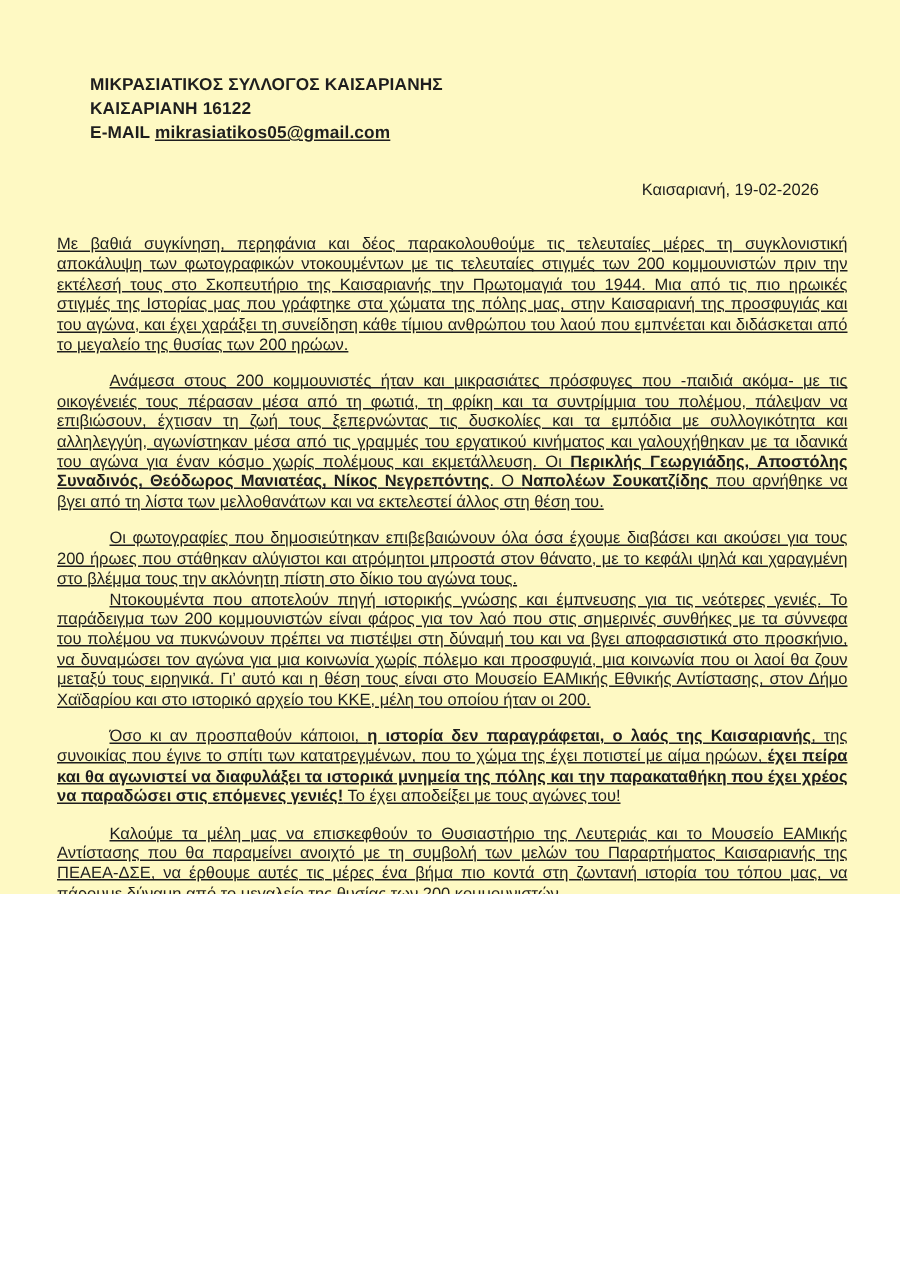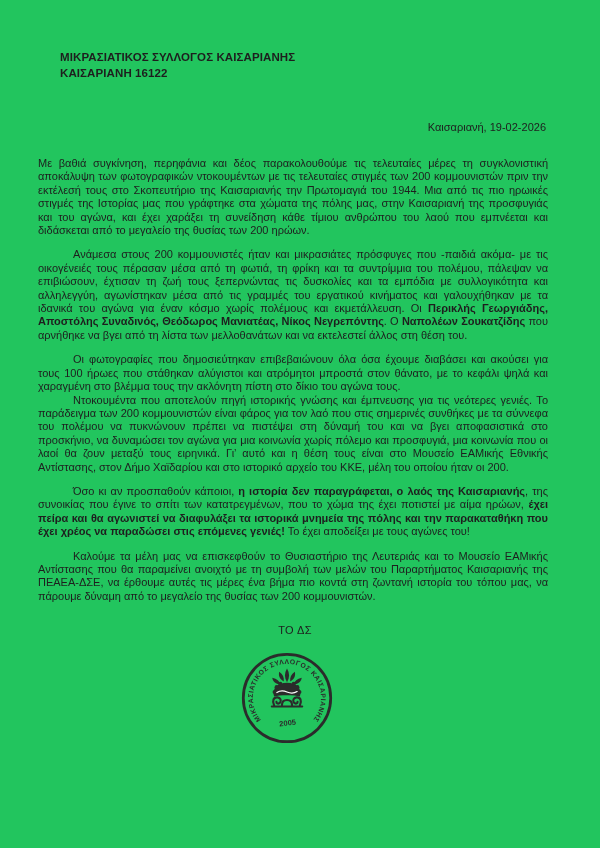--- a/index.html
+++ b/index.html
@@ -1,58 +1,59 @@
 <!DOCTYPE html>
 <html><head>
 <meta charset="utf-8">
 <style>
   html,body{margin:0;padding:0;background:#ffffff;}
   .page{
-    position:relative;width:600px;height:848px;background:#22c55e;
+    position:relative;width:600px;height:596px;background:#fef9c3;
     font-family:"Liberation Sans",sans-serif;color:#1e1e1e;overflow:hidden;
   }
   .org-header{
     position:absolute;left:60px;top:49px;
     font-size:11.5px;font-weight:bold;line-height:16px;letter-spacing:0.1px;
   }
   .org-header .email{ text-decoration:underline;color:inherit;cursor:pointer; }
   .dateline{
     position:absolute;top:120px;right:54px;font-size:11px;line-height:14px;margin-left:45px;
   }
   .letter-body{
     position:absolute;left:38px;top:157px;width:527px;
     font-size:11px;line-height:13.4px;text-align:justify;
   }
-  .para{margin:0 17px 11px 0;}
+  .para{margin:0 0 11px 0;text-decoration:underline;}
   .para.indent{text-indent:35px;}
   .para.tight{margin-top:-11px;}
   .para b{font-weight:bold;}
   .signoff{
     position:absolute;top:624px;left:0;width:590px;text-align:center;
     font-size:11px;letter-spacing:0.4px;
   }
   .seal-wrap{position:absolute;left:241px;top:652px;width:92px;height:92px;}
   .seal-wrap svg{display:block;width:100%;height:100%;}
 </style>
 </head>
 <body>
 
 <div class="page">
 
   <div class="org-header">
     <div>ΜΙΚΡΑΣΙΑΤΙΚΟΣ ΣΥΛΛΟΓΟΣ ΚΑΙΣΑΡΙΑΝΗΣ</div>
     <div>ΚΑΙΣΑΡΙΑΝΗ 16122</div>
+    <div><span>E-MAIL </span><a class="email">mikrasiatikos05@gmail.com</a></div>
   </div>
 
   <div class="dateline">Καισαριανή, 19-02-2026</div>
 
   <div class="letter-body" id="letter-body">
       <p class="para"><span>Με βαθιά συγκίνηση, περηφάνια και δέος παρακολουθούμε τις τελευταίες μέρες τη συγκλονιστική αποκάλυψη των φωτογραφικών ντοκουμέντων με τις τελευταίες στιγμές των 200 κομμουνιστών πριν την εκτέλεσή τους στο Σκοπευτήριο της Καισαριανής την Πρωτομαγιά του 1944. Μια από τις πιο ηρωικές στιγμές της Ιστορίας μας που γράφτηκε στα χώματα της πόλης μας, στην Καισαριανή της προσφυγιάς και του αγώνα, και έχει χαράξει τη συνείδηση κάθε τίμιου ανθρώπου του λαού που εμπνέεται και διδάσκεται από το μεγαλείο της θυσίας των 200 ηρώων.</span></p>
       <p class="para indent"><span>Ανάμεσα στους 200 κομμουνιστές ήταν και μικρασιάτες πρόσφυγες που -παιδιά ακόμα- με τις οικογένειές τους πέρασαν μέσα από τη φωτιά, τη φρίκη και τα συντρίμμια του πολέμου, πάλεψαν να επιβιώσουν, έχτισαν τη ζωή τους ξεπερνώντας τις δυσκολίες και τα εμπόδια με συλλογικότητα και αλληλεγγύη, αγωνίστηκαν μέσα από τις γραμμές του εργατικού κινήματος και γαλουχήθηκαν με τα ιδανικά του αγώνα για έναν κόσμο χωρίς πολέμους και εκμετάλλευση. Οι </span><b>Περικλής Γεωργιάδης, Αποστόλης Συναδινός, Θεόδωρος Μανιατέας, Νίκος Νεγρεπόντης</b><span>. Ο </span><b>Ναπολέων Σουκατζίδης</b><span> που αρνήθηκε να βγει από τη λίστα των μελλοθανάτων και να εκτελεστεί άλλος στη θέση του.</span></p>
-      <p class="para indent"><span>Οι φωτογραφίες που δημοσιεύτηκαν επιβεβαιώνουν όλα όσα έχουμε διαβάσει και ακούσει για τους 100 ήρωες που στάθηκαν αλύγιστοι και ατρόμητοι μπροστά στον θάνατο, με το κεφάλι ψηλά και χαραγμένη στο βλέμμα τους την ακλόνητη πίστη στο δίκιο του αγώνα τους.</span></p>
+      <p class="para indent"><span>Οι φωτογραφίες που δημοσιεύτηκαν επιβεβαιώνουν όλα όσα έχουμε διαβάσει και ακούσει για τους 200 ήρωες που στάθηκαν αλύγιστοι και ατρόμητοι μπροστά στον θάνατο, με το κεφάλι ψηλά και χαραγμένη στο βλέμμα τους την ακλόνητη πίστη στο δίκιο του αγώνα τους.</span></p>
       <p class="para indent tight"><span>Ντοκουμέντα που αποτελούν πηγή ιστορικής γνώσης και έμπνευσης για τις νεότερες γενιές. Το παράδειγμα των 200 κομμουνιστών είναι φάρος για τον λαό που στις σημερινές συνθήκες με τα σύννεφα του πολέμου να πυκνώνουν πρέπει να πιστέψει στη δύναμή του και να βγει αποφασιστικά στο προσκήνιο, να δυναμώσει τον αγώνα για μια κοινωνία χωρίς πόλεμο και προσφυγιά, μια κοινωνία που οι λαοί θα ζουν μεταξύ τους ειρηνικά. Γι’ αυτό και η θέση τους είναι στο Μουσείο ΕΑΜικής Εθνικής Αντίστασης, στον Δήμο Χαϊδαρίου και στο ιστορικό αρχείο του ΚΚΕ, μέλη του οποίου ήταν οι 200.</span></p>
       <p class="para indent"><span>Όσο κι αν προσπαθούν κάποιοι, </span><b>η ιστορία δεν παραγράφεται, ο λαός της Καισαριανής</b><span>, της συνοικίας που έγινε το σπίτι των κατατρεγμένων, που το χώμα της έχει ποτιστεί με αίμα ηρώων, </span><b>έχει πείρα και θα αγωνιστεί να διαφυλάξει τα ιστορικά μνημεία της πόλης και την παρακαταθήκη που έχει χρέος να παραδώσει στις επόμενες γενιές!</b><span> Το έχει αποδείξει με τους αγώνες του!</span></p>
       <p class="para indent"><span>Καλούμε τα μέλη μας να επισκεφθούν το Θυσιαστήριο της Λευτεριάς και το Μουσείο ΕΑΜικής Αντίστασης που θα παραμείνει ανοιχτό με τη συμβολή των μελών του Παραρτήματος Καισαριανής της ΠΕΑΕΑ-ΔΣΕ, να έρθουμε αυτές τις μέρες ένα βήμα πιο κοντά στη ζωντανή ιστορία του τόπου μας, να πάρουμε δύναμη από το μεγαλείο της θυσίας των 200 κομμουνιστών.</span></p>
     </div>
 
   <div class="signoff">ΤΟ ΔΣ</div>
 
   <div class="seal-wrap">
     <svg viewBox="0 0 100 100">
 

